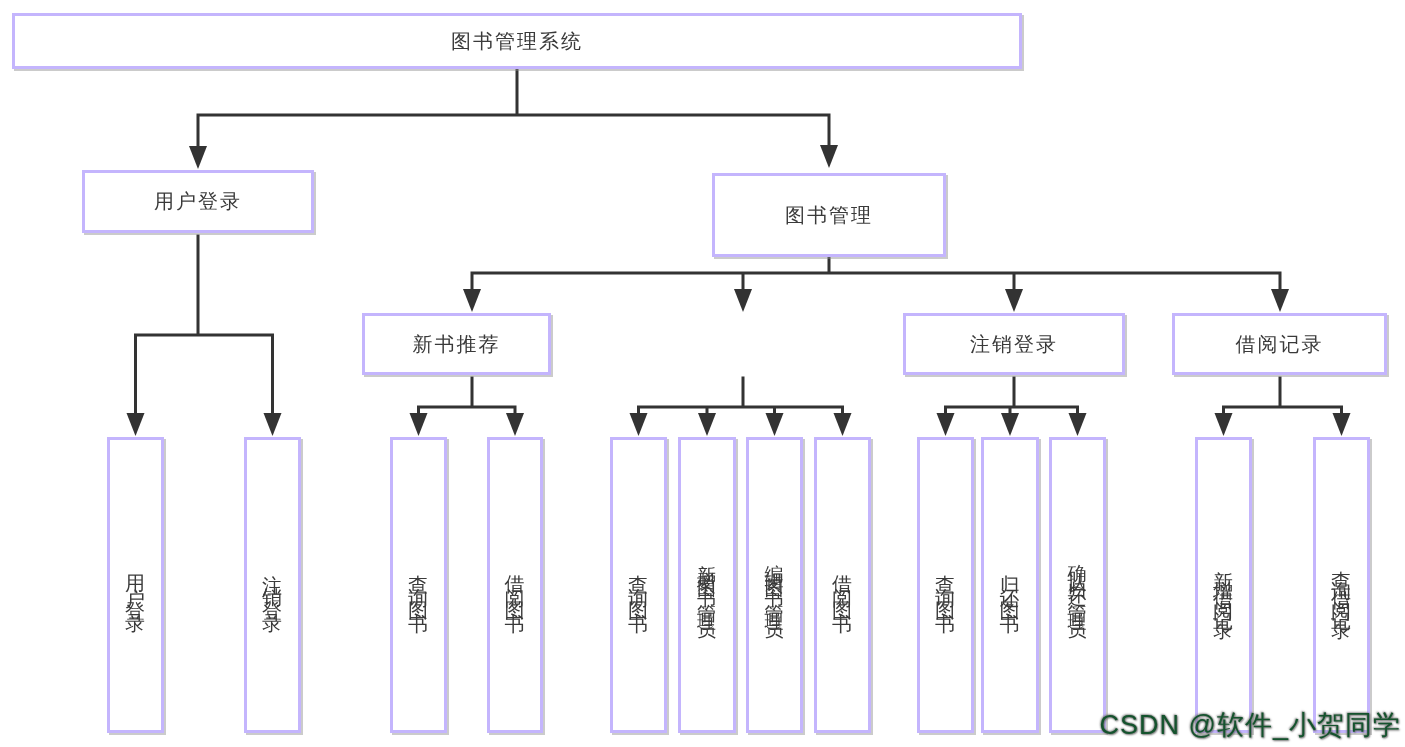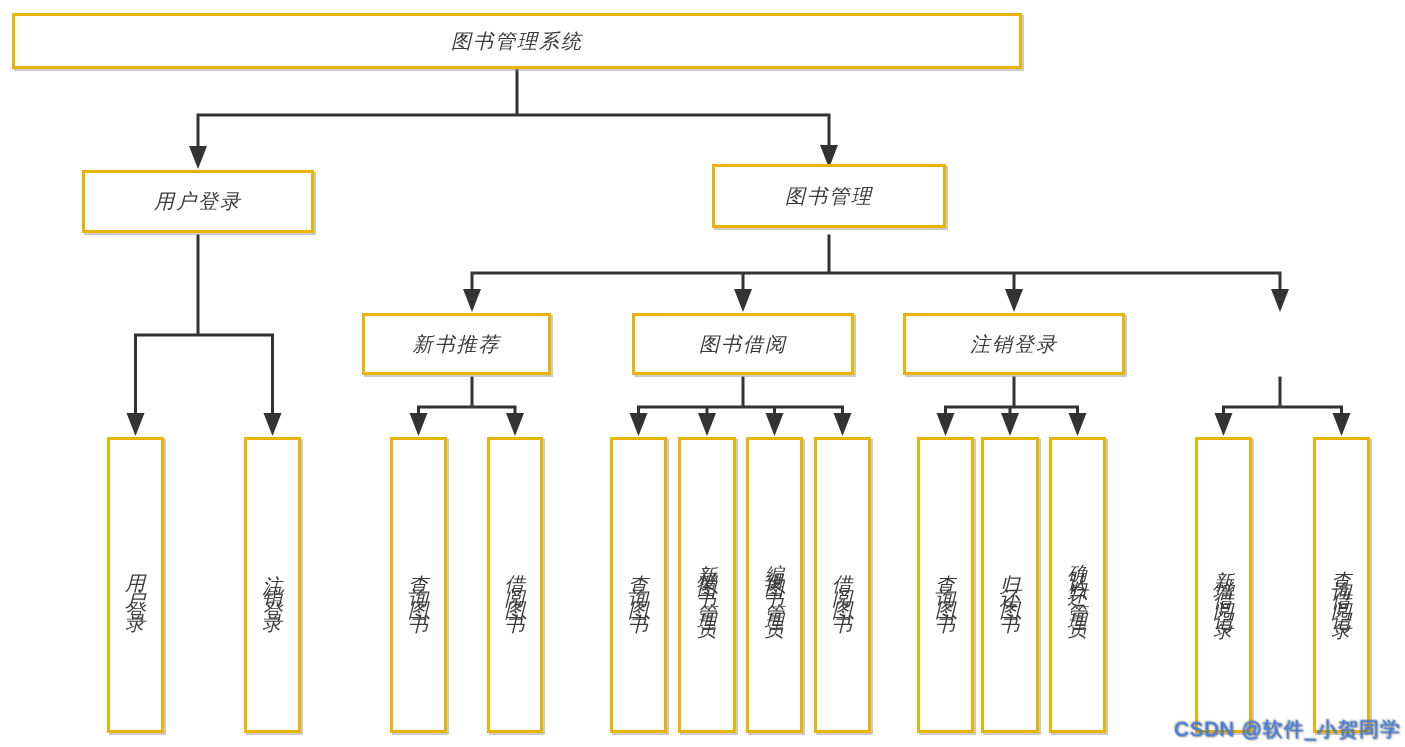--- a/index.html
+++ b/index.html
@@ -3,35 +3,35 @@
 <meta charset="utf-8">
 <style>
   html,body{margin:0;padding:0;background:#fff;}
   .canvas{
     position:relative;width:1405px;height:747px;background:#ffffff;
     overflow:hidden;font-family:"Liberation Sans","DejaVu Sans",sans-serif;
   }
   .wires{position:absolute;left:0;top:0;}
   .box{
     position:absolute;box-sizing:border-box;background:#ffffff;
-    border:3px solid #eab308;box-shadow:2px 2px 0 rgba(140,140,140,0.45);
-    display:flex;align-items:center;justify-content:center;font-style:italic;
+    border:3px solid #c4b5fd;box-shadow:2px 2px 0 rgba(140,140,140,0.45);
+    display:flex;align-items:center;justify-content:center;
   }
   .box span{
     color:#3a3a3a;font-size:20px;letter-spacing:2px;white-space:nowrap;
   }
   .leaf span{
     writing-mode:vertical-rl;text-orientation:mixed;line-height:1;white-space:normal;
   }
   .vshort span{letter-spacing:13px;}
   .vmid span{letter-spacing:10px;}
   .vlong span{letter-spacing:8px;font-size:19px;}
   .watermark{
-    position:absolute;right:4px;bottom:4px;font-size:20px;letter-spacing:1px;
-    color:#3b82f6;
+    position:absolute;right:4px;bottom:4px;font-size:27px;letter-spacing:1px;
+    color:#14532d;
     text-shadow:0 0 2px rgba(105,105,105,0.95),1px 1px 2px rgba(105,105,105,0.85),-1px -1px 2px rgba(130,130,130,0.55);
     white-space:nowrap;
   }
 </style>
 </head>
 <body>
 
 <div class="canvas">
 
   <svg class="wires" width="1405" height="747" viewBox="0 0 1405 747">
@@ -67,32 +67,32 @@
     </g>
   </svg>
 
   <div class="box" style="left:12px;top:13px;width:1010px;height:56px">
     <span>图书管理系统</span>
   </div>
 
   <div class="box" style="left:82px;top:170px;width:232px;height:63px">
     <span>用户登录</span>
   </div>
-  <div class="box" style="left:712px;top:164px;width:234px;height:64px">
+  <div class="box" style="left:712px;top:173px;width:234px;height:84px">
     <span>图书管理</span>
   </div>
 
   <div class="box" style="left:362px;top:313px;width:189px;height:62px">
     <span>新书推荐</span>
   </div>
-  <div class="box" style="left:632px;top:313px;width:222px;height:62px">
-    <span>图书借阅</span>
-  </div>
   <div class="box" style="left:903px;top:313px;width:222px;height:62px">
     <span>注销登录</span>
+  </div>
+  <div class="box" style="left:1172px;top:313px;width:215px;height:62px">
+    <span>借阅记录</span>
   </div>
 
   <div class="box leaf vshort" style="left:107px;top:437px;width:57px;height:296px">
     <span>用户登录</span>
   </div>
   <div class="box leaf vshort" style="left:244px;top:437px;width:57px;height:296px">
     <span>注销登录</span>
   </div>
 
   <div class="box leaf vshort" style="left:390px;top:437px;width:57px;height:296px">

